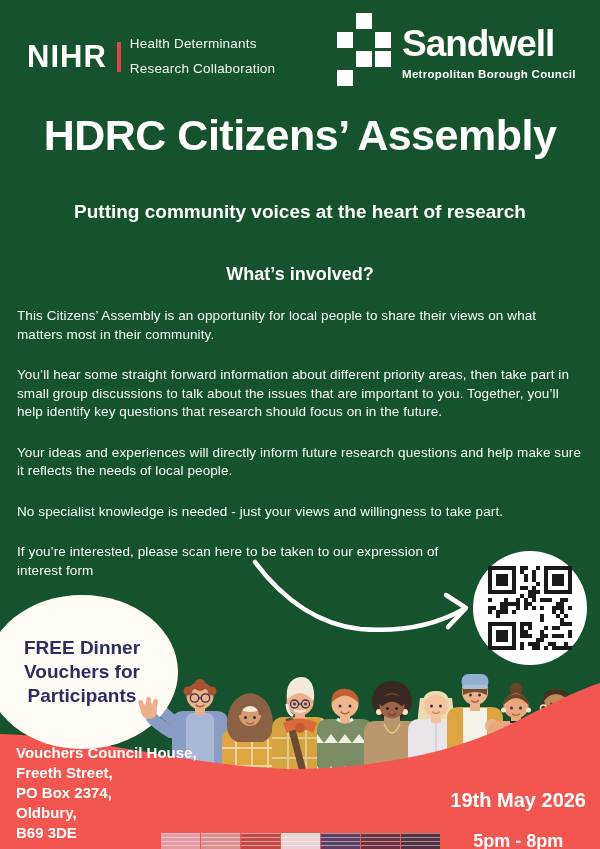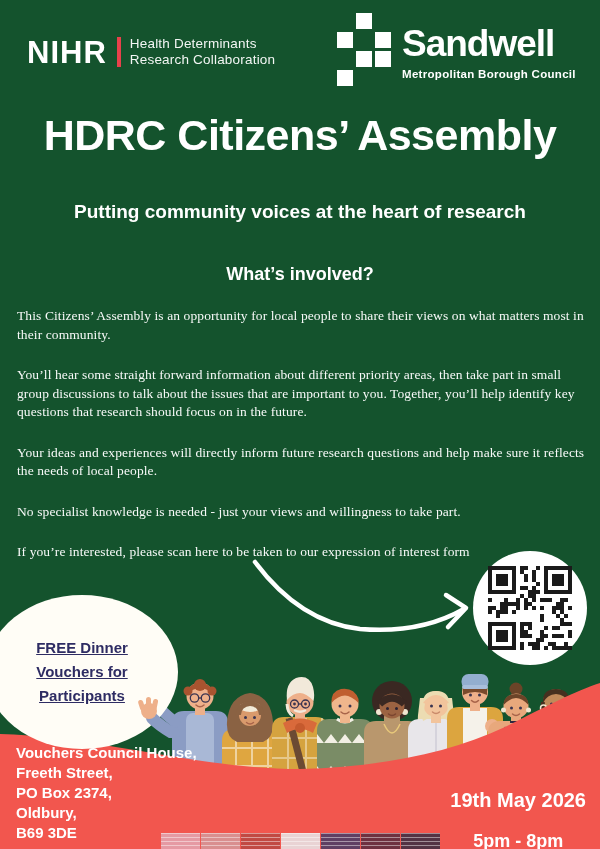--- a/index.html
+++ b/index.html
@@ -7,54 +7,54 @@
     position:relative;width:600px;height:849px;overflow:hidden;
     background:#14532d;color:#fff;
     font-family:"Liberation Sans","DejaVu Sans",sans-serif;
   }
   
   .hdr{position:absolute;top:0;left:0;right:0;height:100px;}
   .nihr{position:absolute;left:27px;top:36px;display:flex;align-items:center;}
   .nihr-word{font-size:31px;font-weight:800;letter-spacing:1px;line-height:1;}
   .nihr-bar{width:4px;height:30px;background:#e8414b;margin:0 9px 0 10px;}
   .nihr-lines{display:flex;flex-direction:column;font-size:13.5px;font-weight:300;
-    color:rgba(255,255,255,.95);line-height:16px;letter-spacing:.2px;}
+    color:rgba(255,255,255,.95);line-height:16px;letter-spacing:.2px;gap:9px;}
   .sandwell{position:absolute;left:337px;top:13px;display:flex;}
   .sq-grid{position:relative;width:57px;height:76px;flex:0 0 auto;}
   .sq{position:absolute;width:16px;height:16px;background:#fff;}
   .sq1{left:19px;top:0;}  .sq2{left:0;top:19px;}  .sq3{left:38px;top:19px;}
   .sq4{left:19px;top:38px;}.sq5{left:38px;top:38px;}.sq6{left:0;top:57px;}
   .sw-text{margin-left:8px;padding-top:12px;}
   .sw-name{font-size:37px;font-weight:600;letter-spacing:-1px;line-height:1;display:block;}
   .sw-sub{font-size:11.5px;font-weight:700;letter-spacing:.3px;display:block;margin-top:6px;}
   
   .title{position:absolute;top:111px;left:0;right:0;text-align:center;
     font-size:43px;font-weight:800;letter-spacing:-.5px;margin:0;}
   .subtitle{position:absolute;top:201px;left:0;right:0;text-align:center;
     font-size:19px;font-weight:700;margin:0;}
   .involved{position:absolute;top:264px;left:0;right:0;text-align:center;
     font-size:18px;font-weight:700;margin:0;}
   
-  .copy{position:absolute;top:307px;left:17px;right:15px;font-family:Liberation Serif, serif;}
+  .copy{position:absolute;top:307px;left:17px;right:15px;}
   .copy p{margin:0 0 22px;font-size:13.5px;line-height:18.5px;font-weight:400;
     color:rgba(255,255,255,.97);letter-spacing:.1px;}
   .copy p.narrow{max-width:468px;}
   
   .arrow-svg{position:absolute;left:240px;top:550px;}
   .qr-circle{position:absolute;left:473px;top:551px;width:114px;height:114px;
     border-radius:50%;background:#fff;display:flex;align-items:center;justify-content:center;}
   .qr-svg{width:84px;height:84px;}
   
   .crowd-svg{position:absolute;left:120px;top:648px;}
   .band-svg{position:absolute;left:0;top:679px;}
   
   .voucher{position:absolute;left:-14px;top:595px;width:192px;height:154px;border-radius:50%;
     background:#fffdf6;display:flex;flex-direction:column;align-items:center;justify-content:center;
     text-align:center;}
-  .voucher span{display:block;color:#2e2c63;font-size:15px;font-weight:600;line-height:24px;text-decoration:underline;}
+  .voucher span{display:block;color:#2e2c63;font-size:19px;font-weight:600;line-height:24px;}
   .hand-svg{position:absolute;left:134px;top:694px;}
   
   .venue{position:absolute;left:16px;top:743px;font-size:15px;font-weight:700;line-height:20px;}
   .event{position:absolute;right:14px;top:788px;text-align:center;}
   .event-date{font-size:20px;font-weight:700;line-height:24px;}
   .event-time{font-size:18px;font-weight:700;line-height:22px;margin-top:18px;}
   
   .strip{position:absolute;left:161px;bottom:0;height:16px;display:flex;}
   .thumb{width:39px;height:16px;margin-right:1px;
     background-image:repeating-linear-gradient(180deg,rgba(255,255,255,.45) 0 1px,transparent 1px 4px);}

